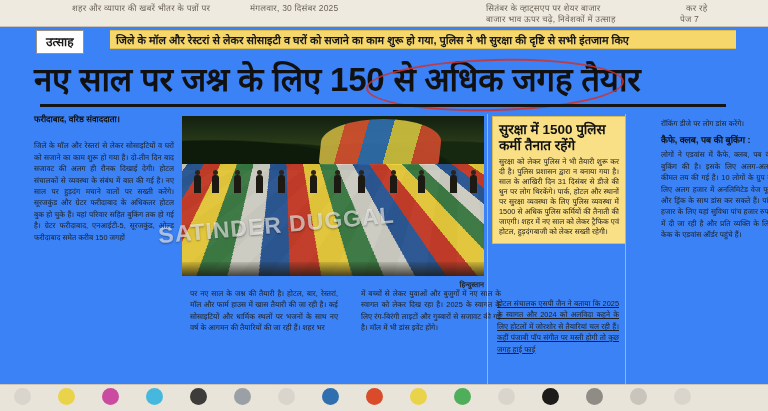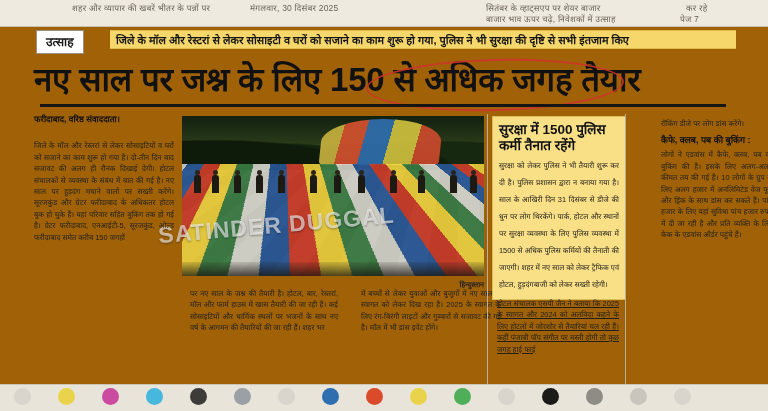--- a/index.html
+++ b/index.html
@@ -8,21 +8,21 @@
     background: #ffffff;
   }
   body {
     font-family: "Liberation Sans", sans-serif;
   }
   .page {
     position: relative;
     width: 768px;
     height: 411px;
     overflow: hidden;
-    background: #a16207;
+    background: #3b82f6;
   }
 
   
   .top-strip {
     position: absolute;
     left: 0; top: 0;
     width: 768px;
     height: 26px;
     background: #efeae0;
     border-bottom: 1px solid #c9c2b4;
@@ -221,21 +221,21 @@
   }
   .box-title {
     font-size: 13.5px;
     font-weight: bold;
     color: #111;
     line-height: 15.5px;
     margin-bottom: 4px;
   }
   .box-body {
     font-size: 7.4px;
-    line-height: 17px;
+    line-height: 10px;
     color: #1b1b19;
     text-align: justify;
   }
 
   .sub-head {
     font-size: 9px;
     font-weight: bold;
     color: #111;
     margin: 0 0 3px 0;
     line-height: 11px;

